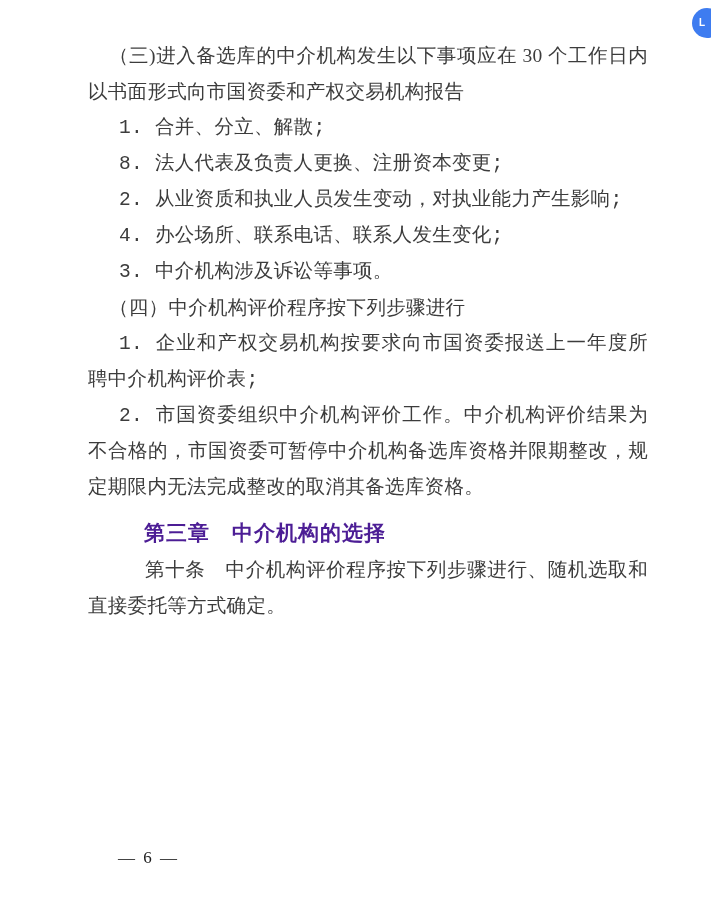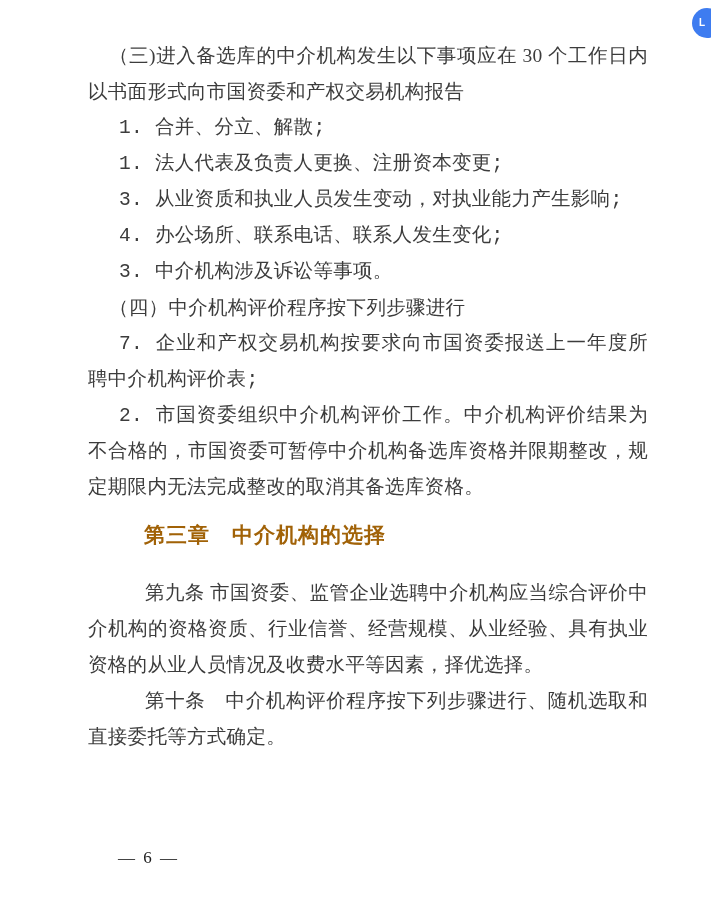--- a/index.html
+++ b/index.html
@@ -24,25 +24,25 @@
     letter-spacing: 0.3px;
     text-align: justify;
   }
   .para { margin: 0; }
   .indent-small { text-indent: 21px; }
   .indent-num   { text-indent: 31px; font-family: Liberation Mono, monospace; }
   .indent-large { text-indent: 57px; }
   .section-heading {
     margin-top: 12px;
     margin-left: 56px;
-    font-family: Liberation Serif, serif;
+    font-family: Liberation Mono, monospace;
     font-weight: bold;
     font-size: 21px;
     line-height: 34px;
-    color: #a16207;
+    color: #4c1d95;
     letter-spacing: 1px;
     text-align: left;
     text-indent: 0;
   }
   .after-heading { margin-top: 23px; }
   .page-number {
     position: absolute;
     left: 118px; top: 848px;
     width: 60px;
     font-size: 17px;
@@ -74,37 +74,36 @@
 <div class="page">
 
   <button class="float-btn">L</button>
 
   <div class="doc-body">
 
     <p class="para indent-small">（三)进入备选库的中介机构发生以下事项应在 30 个工作日内以书面形式向市国资委和产权交易机构报告</p>
 
     <p class="para indent-num">1. 合并、分立、解散;</p>
 
-    <p class="para indent-num">1. 法人代表及负责人更换、注册资本变更;</p>
+    <p class="para indent-num">8. 法人代表及负责人更换、注册资本变更;</p>
 
-    <p class="para indent-num">3. 从业资质和执业人员发生变动，对执业能力产生影响;</p>
+    <p class="para indent-num">2. 从业资质和执业人员发生变动，对执业能力产生影响;</p>
 
     <p class="para indent-num">4. 办公场所、联系电话、联系人发生变化;</p>
 
     <p class="para indent-num">3. 中介机构涉及诉讼等事项。</p>
 
     <p class="para indent-small">（四）中介机构评价程序按下列步骤进行</p>
 
-    <p class="para indent-num">7. 企业和产权交易机构按要求向市国资委报送上一年度所聘中介机构评价表;</p>
+    <p class="para indent-num">1. 企业和产权交易机构按要求向市国资委报送上一年度所聘中介机构评价表;</p>
 
     <p class="para indent-num">2. 市国资委组织中介机构评价工作。中介机构评价结果为不合格的，市国资委可暂停中介机构备选库资格并限期整改，规定期限内无法完成整改的取消其备选库资格。</p>
 
     <h2 class="section-heading">第三章　中介机构的选择</h2>
 
-    <p class="para indent-large after-heading">第九条 市国资委、监管企业选聘中介机构应当综合评价中介机构的资格资质、行业信誉、经营规模、从业经验、具有执业资格的从业人员情况及收费水平等因素，择优选择。</p>
 
     <p class="para indent-large">第十条　中介机构评价程序按下列步骤进行、随机选取和直接委托等方式确定。</p>
 
   </div>
 
   <div class="page-number">— 6 —</div>
 
 </div>
 
 </body></html>

